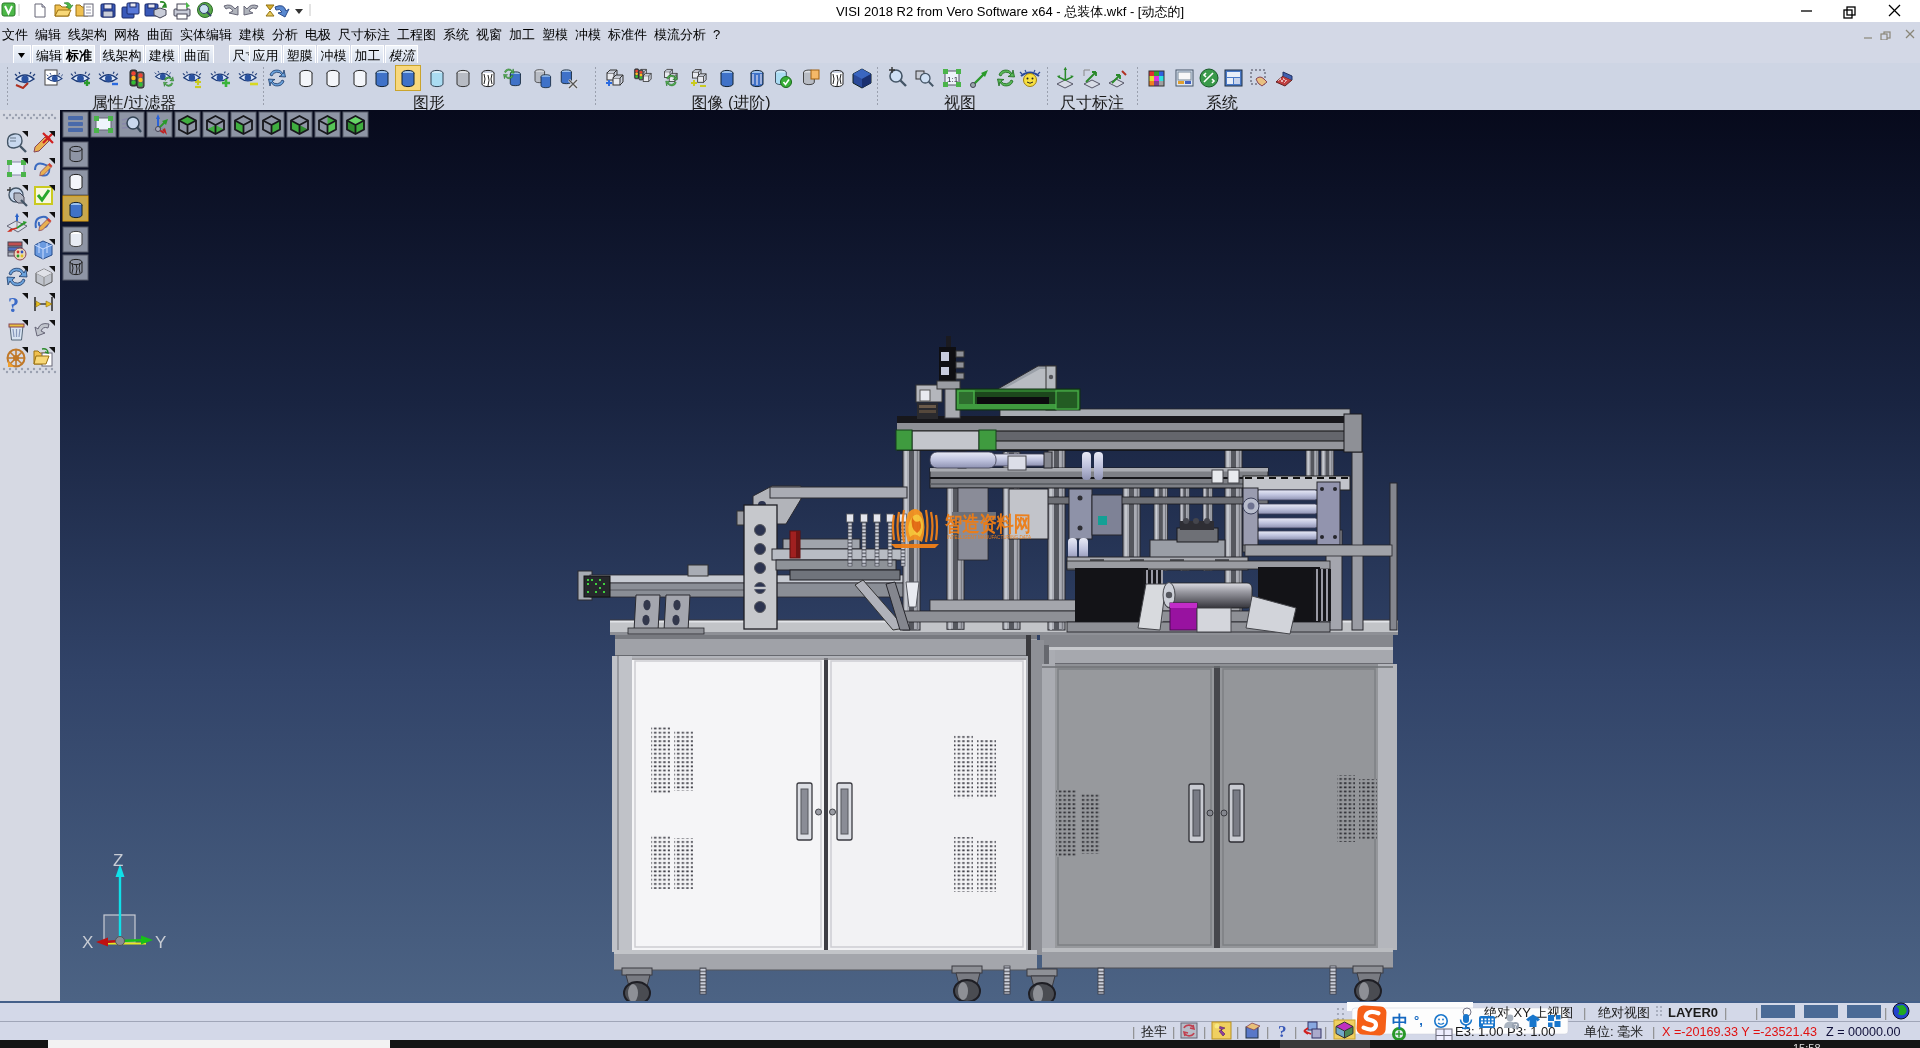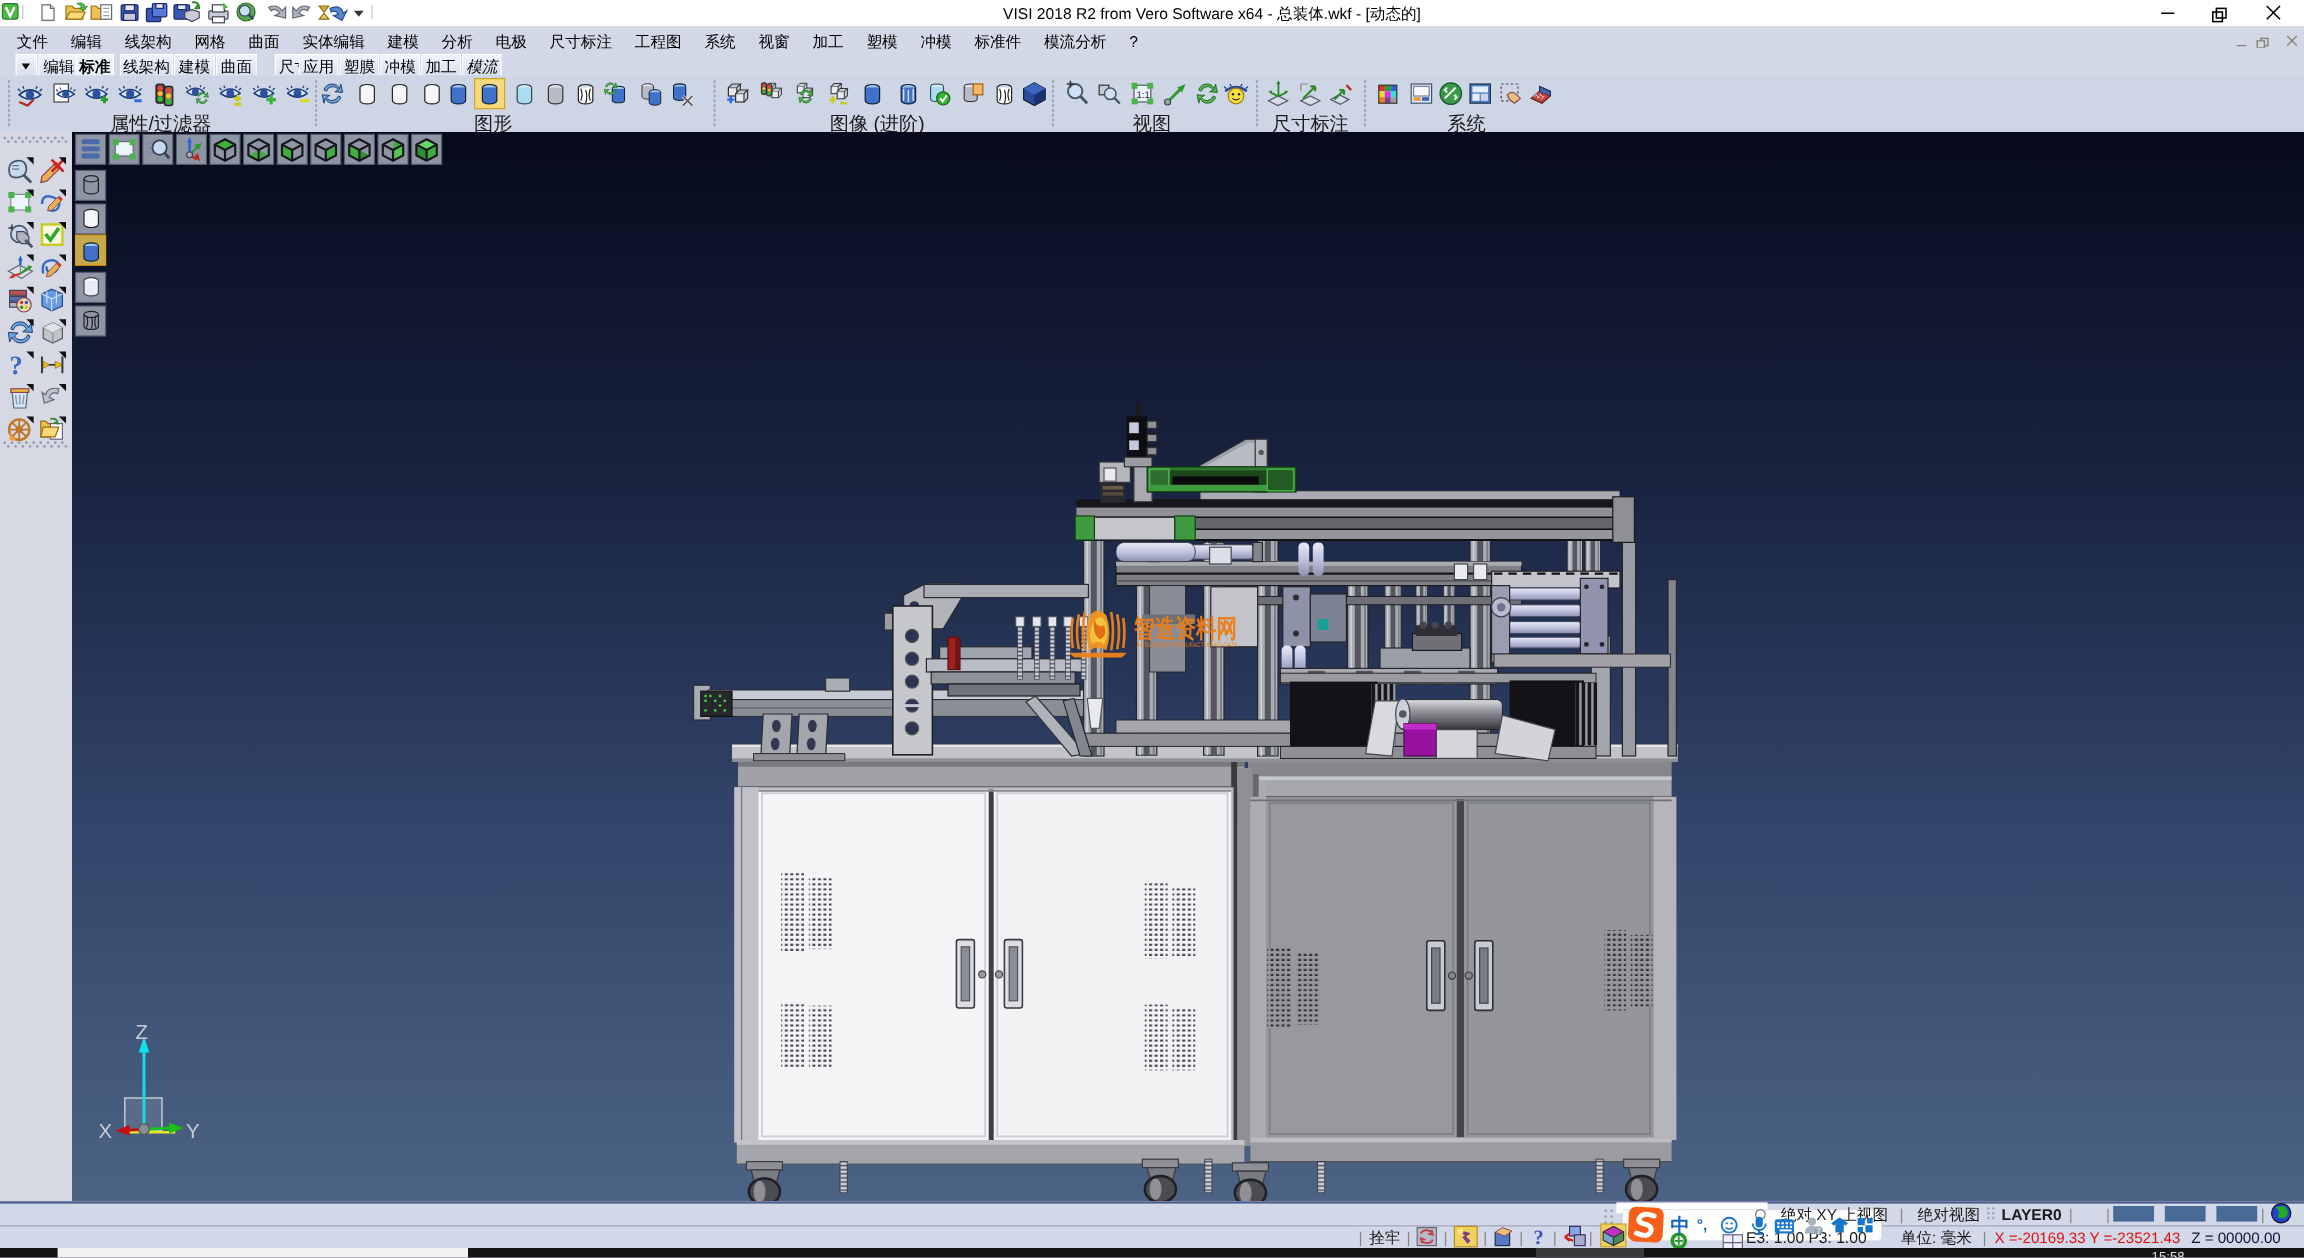--- a/index.html
+++ b/index.html
@@ -1,21 +1,21 @@
 <!DOCTYPE html>
 <html><head>
 <meta charset="utf-8">
 <style>
 html,body{margin:0;padding:0;width:1920px;height:1048px;overflow:hidden;font-family:"Liberation Sans",sans-serif;background:#d2d7e5;}
 *{box-sizing:border-box;}
 .abs{position:absolute;}
 #titlebar{position:absolute;left:0;top:0;width:1920px;height:22px;background:#ffffff;}
 #title-text{position:absolute;left:0;top:3px;width:1848px;text-align:center;text-indent:172px;font-size:13px;color:#000;}
 #menubar{position:absolute;left:0;top:22px;width:1920px;height:23px;background:#d3d8e6;font-size:13px;color:#000;}
-.mi{display:inline-block;padding:4px 5px 0 2px;margin-left:12px;}
+.mi{display:inline-block;padding:4px 5px 0 2px;}
 #tabrow{position:absolute;left:0;top:45px;width:1920px;height:18px;background:#d3d8e6;}
 .tab{position:absolute;top:0;height:18px;border:1px solid #fff;border-bottom:none;background:linear-gradient(#f0f4fa,#d8e0ee);font-size:13px;text-align:center;padding-top:1px;color:#000;}
 .tab.sel{background:#eef3f9;font-weight:bold;}
 #toolrow{position:absolute;left:0;top:63px;width:1920px;height:47px;background:#ced5e4;}
 .glabel{position:absolute;top:30px;font-size:16px;color:#1a1a1a;text-align:center;}
 .gsep{position:absolute;top:3px;height:40px;width:3px;background-image:radial-gradient(circle,#9aa0ae 35%,transparent 40%);background-size:3px 4px;}
 .ticon{position:absolute;top:4px;width:22px;height:22px;}
 #dock{position:absolute;left:0;top:110px;width:60px;height:891px;background:#d6d9e3;}
 #viewport{position:absolute;left:60px;top:110px;width:1860px;height:891px;}
 #statusbar{position:absolute;left:0;top:1001px;width:1920px;height:39px;background:#d946ef;font-size:13px;}
@@ -269,21 +269,21 @@
     </svg>
   <svg class="ticon" style="left:531px">
       <use href="#i-cylg" transform="scale(0.8)"></use>
       <use href="#i-cylb" transform="translate(6,5) scale(0.8)"></use>
     </svg>
   <svg class="ticon" style="left:557px">
       <use href="#i-cylb" transform="scale(0.85)"></use>
       <path d="M12 13 L20 21 M20 13 L12 21" stroke="#eee" stroke-width="2.6"></path>
       <path d="M12 13 L20 21 M20 13 L12 21" stroke="#555" stroke-width="1.4"></path>
     </svg>
-  <div class="glabel" style="left:361px;width:100px;">图形</div>
+  <div class="glabel" style="left:379px;width:100px;">图形</div>
   <div class="gsep" style="left:594px;"></div>
   <svg class="ticon" style="left:604px">
       <use href="#i-cubes"></use>
       <path d="M2 16 L8 16 M5 13 L5 19" stroke="#2a6ae0" stroke-width="2"></path>
     </svg>
   <svg class="ticon" style="left:632px">
       <use href="#i-cubes" transform="translate(4,0) scale(0.8)"></use>
       <use href="#i-tl" transform="scale(0.62)"></use>
     </svg>
   <svg class="ticon" style="left:660px">

